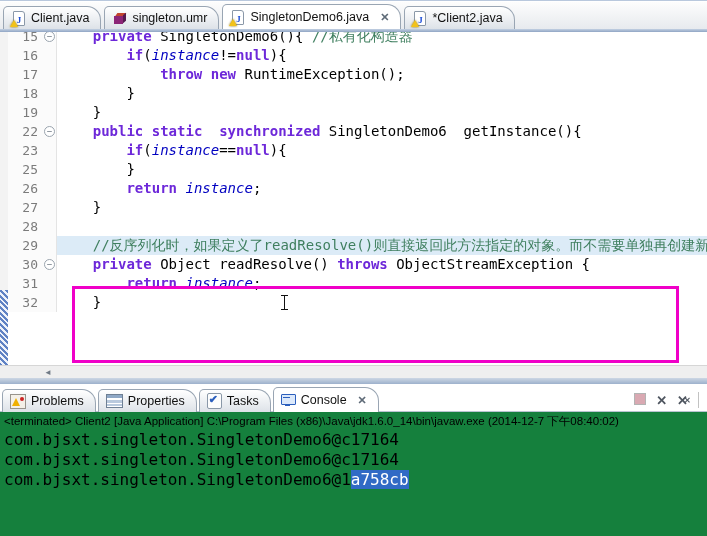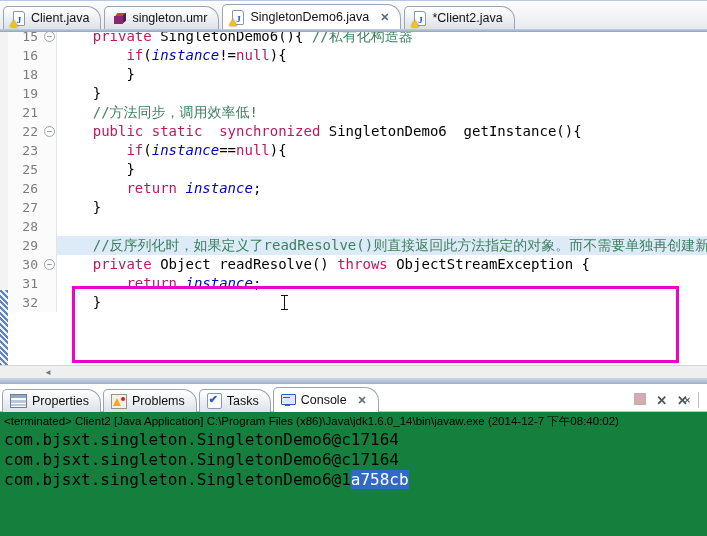--- a/index.html
+++ b/index.html
@@ -55,21 +55,21 @@
   .code-row{display:flex;height:19px;line-height:19px;white-space:pre;
             font-family:"DejaVu Sans Mono","Liberation Mono",monospace;font-size:14px;}
   .annot{width:8px;flex:none;background:#f3f3f3;}
   .lnum{width:30px;flex:none;text-align:right;padding-right:6px;color:#7b7b7b;
         background:#fbfbfb;font-size:13px;}
   .fold{width:12px;flex:none;background:#fbfbfb;border-right:1px solid #e4e4e4;position:relative;}
   .fold-glyph{position:absolute;left:0px;top:4px;width:9px;height:9px;border:1px solid #9aa4ae;
         border-radius:50%;background:#fff;color:#6d7782;font:9px/8px "DejaVu Sans Mono",monospace;text-align:center;}
   .ctext{flex:1;padding-left:2px;color:#000;}
   .code-row.current .ctext{background:#dcebf7;}
-  .kw{color:#be185d;font-weight:normal;}
+  .kw{color:#6d28d9;font-weight:bold;}
   .cm{color:#3f7f5f;}
   .fld{color:#0000c0;font-style:italic;}
 
   .hatch{position:absolute;left:0;top:258px;width:8px;height:75px;
          background:repeating-linear-gradient(45deg,#5f82c4 0 2px,#eef2fa 2px 4px);}
   .annotation-box{position:absolute;left:72px;top:254px;width:601px;height:71px;
          border:3px solid #f000c8;z-index:6;}
   .ibeam{position:absolute;left:280px;top:263px;width:9px;height:15px;z-index:7;}
   .ibeam .v{position:absolute;left:4px;top:1px;width:1px;height:13px;background:#111;}
   .ibeam .h{position:absolute;left:1px;width:7px;height:1px;background:#111;}
@@ -131,23 +131,23 @@
       </span>
       <span class="tab-label">*Client2.java</span>
     </div>
   </div>
   <div class="tabsep"></div>
 
   <div class="editor">
     <div class="lines">
         <div class="code-row"><span class="annot"></span><span class="lnum">15</span><span class="fold"><span class="fold-glyph">−</span></span><span class="ctext"><span>    </span><span class="kw">private</span><span> SingletonDemo6(){ </span><span class="cm">//私有化构造器</span></span></div>
         <div class="code-row"><span class="annot"></span><span class="lnum">16</span><span class="fold"></span><span class="ctext"><span>        </span><span class="kw">if</span><span>(</span><span class="fld">instance</span><span>!=</span><span class="kw">null</span><span>){</span></span></div>
+        <div class="code-row"><span class="annot"></span><span class="lnum">17</span><span class="fold"></span><span class="ctext"><span>            </span><span class="kw">throw</span><span> </span><span class="kw">new</span><span> RuntimeException();</span></span></div>
         <div class="code-row"><span class="annot"></span><span class="lnum">18</span><span class="fold"></span><span class="ctext"><span>        }</span></span></div>
         <div class="code-row"><span class="annot"></span><span class="lnum">19</span><span class="fold"></span><span class="ctext"><span>    }</span></span></div>
-        <div class="code-row"><span class="annot"></span><span class="lnum">21</span><span class="fold"></span><span class="ctext"><span>    </span><span class="cm">//方法同步，调用效率低!</span></span></div>
         <div class="code-row"><span class="annot"></span><span class="lnum">22</span><span class="fold"><span class="fold-glyph">−</span></span><span class="ctext"><span>    </span><span class="kw">public</span><span> </span><span class="kw">static</span><span>  </span><span class="kw">synchronized</span><span> SingletonDemo6  getInstance(){</span></span></div>
         <div class="code-row"><span class="annot"></span><span class="lnum">23</span><span class="fold"></span><span class="ctext"><span>        </span><span class="kw">if</span><span>(</span><span class="fld">instance</span><span>==</span><span class="kw">null</span><span>){</span></span></div>
         <div class="code-row"><span class="annot"></span><span class="lnum">25</span><span class="fold"></span><span class="ctext"><span>        }</span></span></div>
         <div class="code-row"><span class="annot"></span><span class="lnum">26</span><span class="fold"></span><span class="ctext"><span>        </span><span class="kw">return</span><span> </span><span class="fld">instance</span><span>;</span></span></div>
         <div class="code-row"><span class="annot"></span><span class="lnum">27</span><span class="fold"></span><span class="ctext"><span>    }</span></span></div>
         <div class="code-row"><span class="annot"></span><span class="lnum">28</span><span class="fold"></span><span class="ctext"></span></div>
         <div class="code-row current"><span class="annot"></span><span class="lnum">29</span><span class="fold"></span><span class="ctext"><span>    </span><span class="cm">//反序列化时，如果定义了readResolve()则直接返回此方法指定的对象。而不需要单独再创建新对象!</span></span></div>
         <div class="code-row"><span class="annot"></span><span class="lnum">30</span><span class="fold"><span class="fold-glyph">−</span></span><span class="ctext"><span>    </span><span class="kw">private</span><span> Object readResolve() </span><span class="kw">throws</span><span> ObjectStreamException {</span></span></div>
         <div class="code-row"><span class="annot"></span><span class="lnum">31</span><span class="fold"></span><span class="ctext"><span>        </span><span class="kw">return</span><span> </span><span class="fld">instance</span><span>;</span></span></div>
         <div class="code-row"><span class="annot"></span><span class="lnum">32</span><span class="fold"></span><span class="ctext"><span>    }</span></span></div>
@@ -161,33 +161,33 @@
     </div>
   </div>
 
   <div class="hscroll">
     <span class="scroll-arrow">◄</span>
   </div>
   <div class="sash"></div>
 
   <div class="tabbar bottom">
     <div class="tab">
+      <span class="icon-problems">
+          <span class="ptri"></span>
+          <span class="pdot"></span>
+        </span>
+      <span class="tab-label">Problems</span>
+    </div>
+    <div class="tab">
       <span class="icon-table">
           <i class="r1"></i>
           <i class="r2"></i>
           <i class="r3"></i>
         </span>
       <span class="tab-label">Properties</span>
-    </div>
-    <div class="tab">
-      <span class="icon-problems">
-          <span class="ptri"></span>
-          <span class="pdot"></span>
-        </span>
-      <span class="tab-label">Problems</span>
     </div>
     <div class="tab">
       <span class="icon-tasks">
           <span class="tchk">✔</span>
         </span>
       <span class="tab-label">Tasks</span>
     </div>
     <div class="tab active">
       <span class="icon-console">
           <span class="mscreen"></span>

